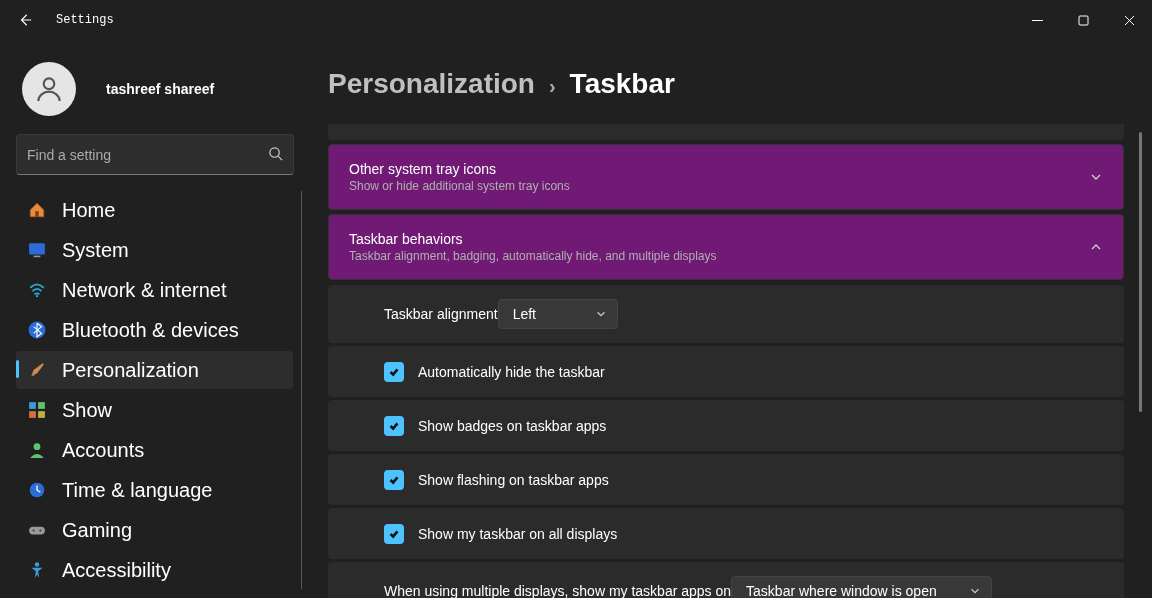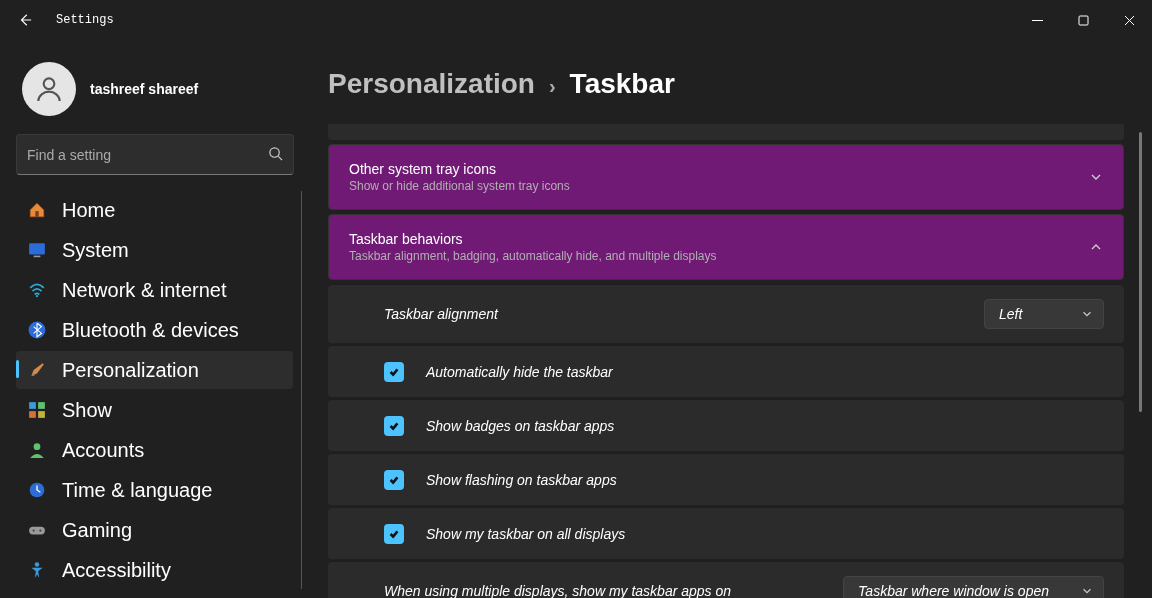--- a/index.html
+++ b/index.html
@@ -29,21 +29,21 @@
     cursor: pointer;
   }
   .app-body { display: flex; height: 558px; }
   .sidebar {
     width: 310px;
     padding: 16px 8px 0 16px;
     display: flex;
     flex-direction: column;
   }
   .profile {
-    display: flex; align-items: center; gap: 14px;
+    display: flex; align-items: center; gap: 30px;
     padding: 6px 6px 18px 6px;
   }
   .avatar {
     width: 54px; height: 54px; border-radius: 50%;
     background: #e5e5e5;
     display: flex; align-items: center; justify-content: center;
   }
   .avatar svg { width: 32px; height: 32px; }
   .username { font-size: 14px; font-weight: 600; }
   .search-box {
@@ -116,31 +116,30 @@
   .card-header {
     display: flex; align-items: center; justify-content: space-between;
     padding: 14px 20px;
     cursor: pointer;
     min-height: 64px;
   }
   .card-header-text .title { font-size: 14px; }
   .card-header-text .sub { font-size: 12px; color: #b0b0b0; margin-top: 2px; }
   .chevron { width: 14px; height: 14px; color: #ccc; }
   .sub-row {
-    display: flex; align-items: center; justify-content: space-between;
+    display: flex; align-items: center; justify-content: flex-start;
     padding: 14px 20px 14px 56px;
     border-top: 1px solid #1e1e1e;
     min-height: 52px;
     background: #2b2b2b;
     border-radius: 4px;
     margin-bottom: 2px;
-    font-style: italic;
   }
   .check-row {
-    display: flex; align-items: center; gap: 22px;
+    display: flex; align-items: center; gap: 14px;
   }
   .checkbox {
     width: 20px; height: 20px; border-radius: 4px;
     background: #4cc2ff;
     display: flex; align-items: center; justify-content: center;
     cursor: pointer;
   }
   .checkbox svg { width: 12px; height: 12px; stroke: #111; stroke-width: 3; fill: none; }
   .dropdown {
     background: #383838;

